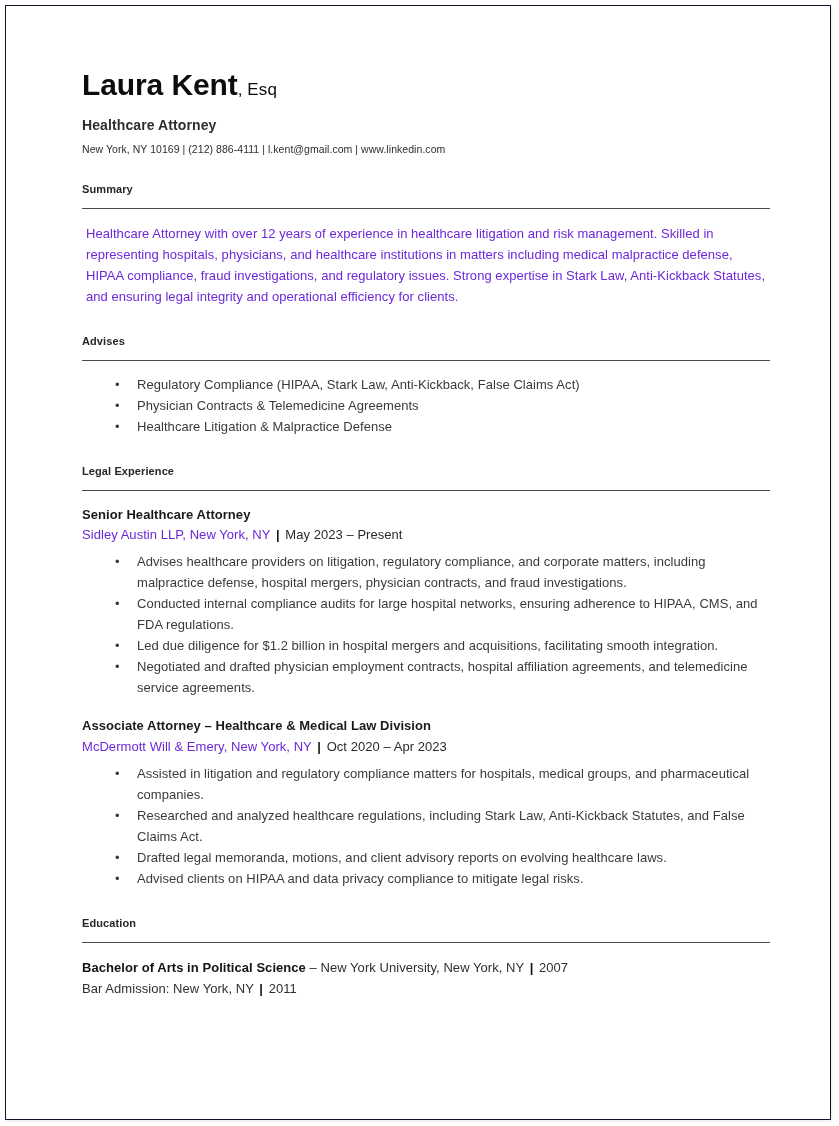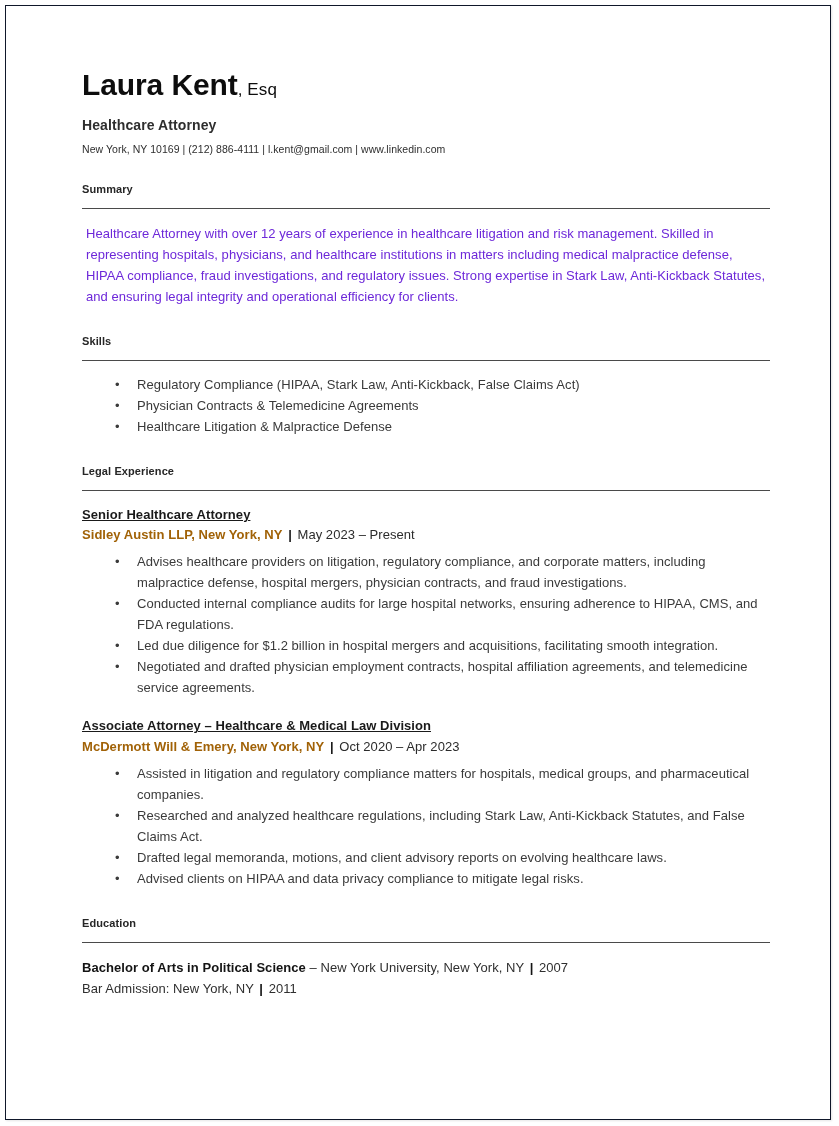--- a/index.html
+++ b/index.html
@@ -127,32 +127,31 @@
   .job:first-child {
     margin-top: 14px;
   }
   .job-role {
     font-size: 13px;
     font-weight: bold;
     color: #1a1a1a;
     line-height: 1.55;
     letter-spacing: 0.05px;
     margin: 0;
-    text-decoration: underline;
   }
   .job-meta {
     font-size: 13px;
     color: #2b2b2b;
     line-height: 1.55;
     letter-spacing: 0.05px;
     margin: 0;
   }
   .job-meta .org {
-    font-weight: bold;
-    color: #a16207;
+    font-weight: normal;
+    color: #6d28d9;
   }
   .job-meta .sep {
     font-weight: bold;
     color: #1a1a1a;
     padding: 0 2px;
   }
   .job-meta .dates {
     font-weight: normal;
     color: #2b2b2b;
   }
@@ -199,21 +198,21 @@
       <div class="job-title">Healthcare Attorney</div>
       <div class="contact">New York, NY 10169 | (212) 886-4111 | l.kent@gmail.com | www.linkedin.com</div>
 
       <div class="section">
         <div class="section-title">Summary</div>
         <div class="rule"></div>
         <p class="summary">Healthcare Attorney with over 12 years of experience in healthcare litigation and risk management. Skilled in representing hospitals, physicians, and healthcare institutions in matters including medical malpractice defense, HIPAA compliance, fraud investigations, and regulatory issues. Strong expertise in Stark Law, Anti-Kickback Statutes, and ensuring legal integrity and operational efficiency for clients.</p>
       </div>
 
       <div class="section">
-        <div class="section-title">Skills</div>
+        <div class="section-title">Advises</div>
         <div class="rule"></div>
         <ul class="bullets" id="skills-list">
             <li><span class="dot">•</span><span>Regulatory Compliance (HIPAA, Stark Law, Anti-Kickback, False Claims Act)</span></li>
             <li><span class="dot">•</span><span>Physician Contracts &amp; Telemedicine Agreements</span></li>
             <li><span class="dot">•</span><span>Healthcare Litigation &amp; Malpractice Defense</span></li>
           </ul>
       </div>
 
       <div class="section">
         <div class="section-title">Legal Experience</div>

